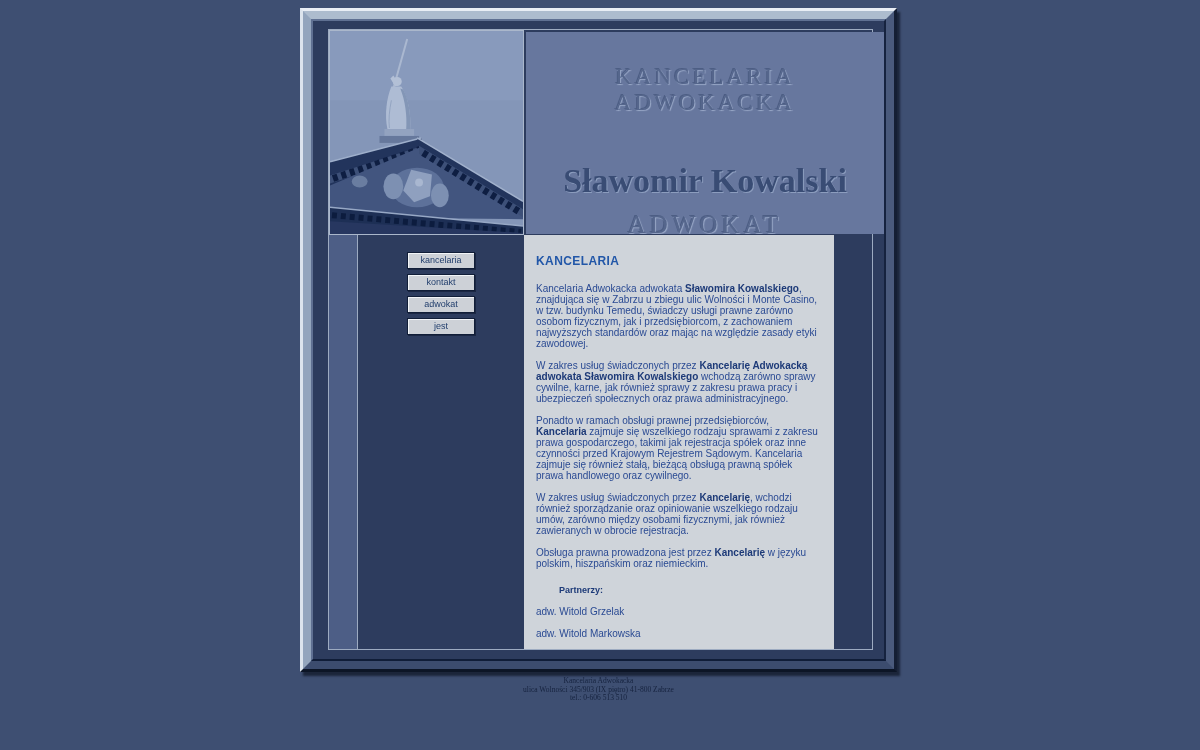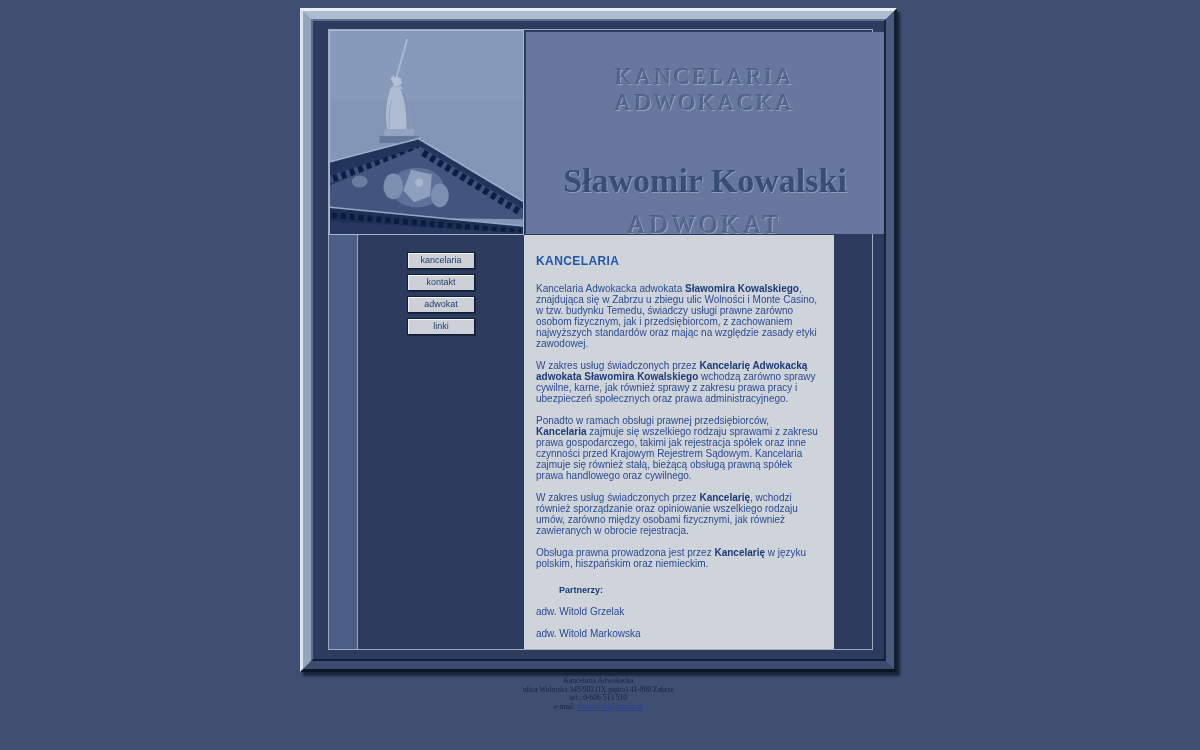--- a/index.html
+++ b/index.html
@@ -155,21 +155,21 @@
           <div class="name">Sławomir Kowalski</div>
           <div class="sub">ADWOKAT</div>
         </div>
 
         <div class="left-strip"></div>
 
         <div class="sidebar">
           <div class="nav-btn">kancelaria</div>
           <div class="nav-btn">kontakt</div>
           <div class="nav-btn">adwokat</div>
-          <div class="nav-btn">linki</div>
+          <div class="nav-btn">jest</div>
         </div>
 
         <div class="content">
           <h2>KANCELARIA</h2>
 
           <p><span>Kancelaria Adwokacka adwokata </span><span class="b">Sławomira Kowalskiego</span><span>, znajdująca się w Zabrzu u zbiegu ulic Wolności i Monte Casino, w tzw. budynku Temedu, świadczy usługi prawne zarówno osobom fizycznym, jak i przedsiębiorcom, z zachowaniem najwyższych standardów oraz mając na względzie zasady etyki zawodowej.</span></p>
 
           <p><span>W zakres usług świadczonych przez </span><span class="b">Kancelarię Adwokacką adwokata Sławomira Kowalskiego</span><span> wchodzą zarówno sprawy cywilne, karne, jak również sprawy z zakresu prawa pracy i ubezpieczeń społecznych oraz prawa administracyjnego.</span></p>
 
           <p><span>Ponadto w ramach obsługi prawnej przedsiębiorców, </span><span class="b">Kancelaria</span><span> zajmuje się wszelkiego rodzaju sprawami z zakresu prawa gospodarczego, takimi jak rejestracja spółek oraz inne czynności przed Krajowym Rejestrem Sądowym. Kancelaria zajmuje się również stałą, bieżącą obsługą prawną spółek prawa handlowego oraz cywilnego.</span></p>
@@ -186,14 +186,13 @@
 
       </div>
     </div>
   </div>
 </div>
 
 <div class="footer">
   <div>Kancelaria Adwokacka</div>
   <div>ulica Wolności 345/903 (IX piętro) 41-800 Zabrze</div>
   <div>tel.: 0-606 513 510</div>
-  <div><span>e-mail: </span><a>slkowalski@interia.pl</a></div>
 </div>
 
 </body></html>

